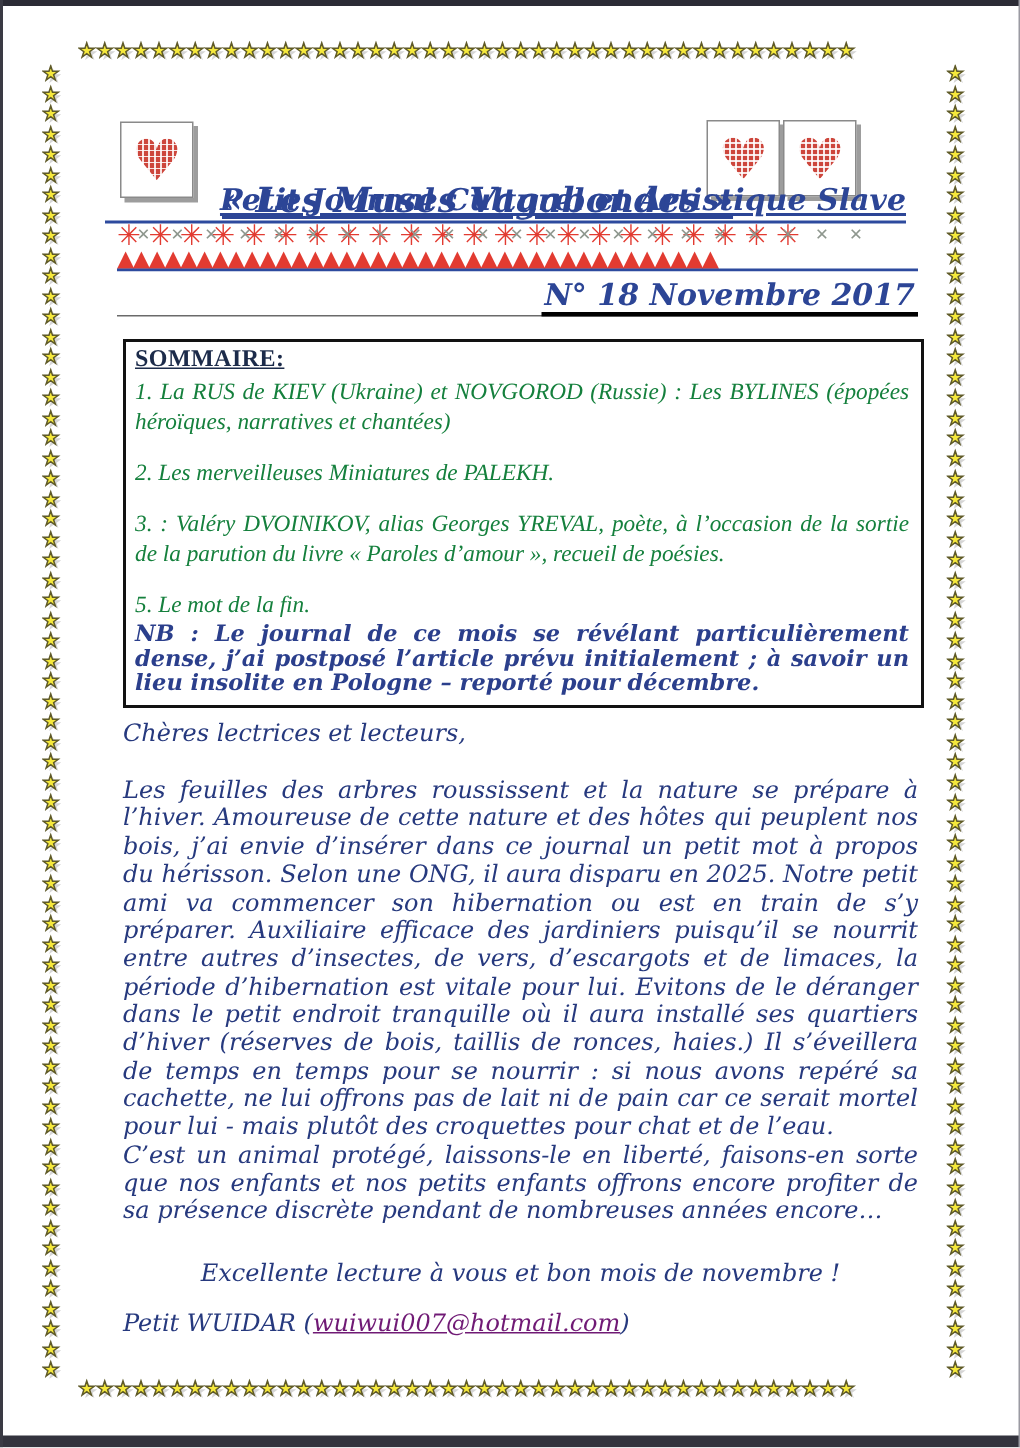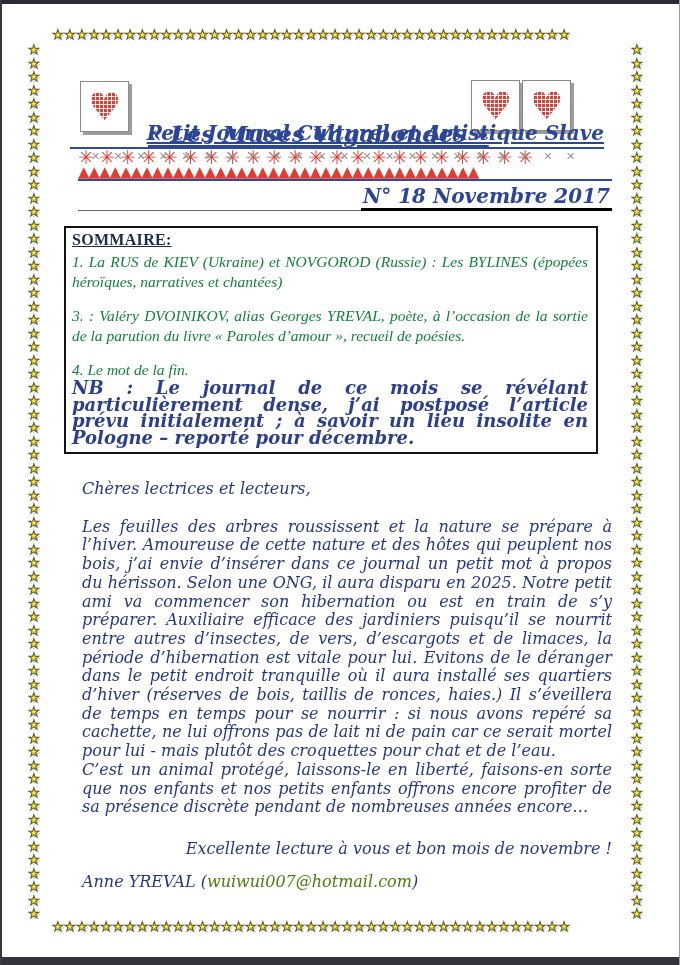--- a/index.html
+++ b/index.html
@@ -68,47 +68,47 @@
     position:absolute; left:78px; top:184px; width:534px; height:26px; text-align:right;
     border-bottom:1px solid #6a6a6a;
   }
   .issue {
     display:inline-block; font-size:20px; font-weight:bold; font-style:italic; color:#2c4596;
     border-bottom:3px solid #000000; padding:0 2px 0 2px; line-height:24px;
   }
 
   
   .sommaire {
-    position:absolute; left:64px; top:226px; width:534px; box-sizing:border-box;
+    position:absolute; left:82px; top:226px; width:534px; box-sizing:border-box;
     border:2px solid #121212; padding:3px 8px 6px 6px; background:#fff;
   }
   .sommaire-heading {
     font-family:"Liberation Serif", serif; font-weight:bold; font-size:16px; color:#1c2b4a;
     text-decoration:underline; margin-bottom:3px; letter-spacing:0.3px;
   }
   .sommaire-item {
     font-style:italic; font-size:15.5px; color:#15803d; line-height:20px;
     margin-bottom:14px; text-align:justify;font-family:Liberation Serif, serif;
   }
   .sommaire-item.last { margin-bottom:0; }
   .sommaire-nb {
-    font-style:italic; font-weight:bold; font-size:18px; color:#2b3f8c; line-height:16.5px;
+    font-style:italic; font-weight:bold; font-size:15px; color:#2b3f8c; line-height:16.5px;
     text-align:justify;
   }
 
   
   .body-text {
     position:absolute; left:82px; top:480px; width:530px;
     font-style:italic; font-size:16px; color:#26397e; line-height:18.7px; text-align:justify;
   }
   .salutation { margin-bottom:19px; text-align:left; }
   .para { margin:0; }
-  .closing { margin-top:23px; text-align:right; }
+  .closing { margin-top:23px; text-align:center; }
   .signature { margin-top:14px; text-align:left; }
-  .email-link { color:#4d7c0f; cursor:pointer; }
+  .email-link { color:#701a75; text-decoration:underline; cursor:pointer; }
 </style>
 </head>
 <body>
 
 <div id="page">
 
   <div class="edge-top"></div>
   <div class="edge-bottom"></div>
   <div class="edge-left"></div>
   <div class="edge-right"></div>
@@ -143,27 +143,28 @@
     <div class="band-underline"></div>
   </div>
 
   <div class="issue-row">
     <span class="issue">N° 18 Novembre 2017</span>
   </div>
 
   <div class="sommaire">
     <div class="sommaire-heading">SOMMAIRE:</div>
     <div class="sommaire-item">1. La RUS de KIEV (Ukraine) et NOVGOROD (Russie) : Les BYLINES (épopées héroïques, narratives et chantées)</div>
+    <div class="sommaire-item">2. Les merveilleuses Miniatures de PALEKH.</div>
     <div class="sommaire-item">3. : Valéry DVOINIKOV, alias Georges YREVAL, poète, à l’occasion de la sortie de la parution du livre « Paroles d’amour », recueil de poésies.</div>
-    <div class="sommaire-item last">4. Le mot de la fin.</div>
+    <div class="sommaire-item last">5. Le mot de la fin.</div>
     <div class="sommaire-nb">NB : Le journal de ce mois se révélant particulièrement dense, j’ai postposé l’article prévu initialement ; à savoir un lieu insolite en Pologne – reporté pour décembre.</div>
   </div>
 
   <div class="body-text">
     <div class="salutation">Chères lectrices et lecteurs,</div>
     <p class="para">Les feuilles des arbres roussissent et la nature se prépare à l’hiver. Amoureuse de cette nature et des hôtes qui peuplent nos bois, j’ai envie d’insérer dans ce journal un petit mot à propos du hérisson. Selon une ONG, il aura disparu en 2025. Notre petit ami va commencer son hibernation ou est en train de s’y préparer. Auxiliaire efficace des jardiniers puisqu’il se nourrit entre autres d’insectes, de vers, d’escargots et de limaces, la période d’hibernation est vitale pour lui. Evitons de le déranger dans le petit endroit tranquille où il aura installé ses quartiers d’hiver (réserves de bois, taillis de ronces, haies.) Il s’éveillera de temps en temps pour se nourrir : si nous avons repéré sa cachette, ne lui offrons pas de lait ni de pain car ce serait mortel pour lui - mais plutôt des croquettes pour chat et de l’eau.</p>
     <p class="para">C’est un animal protégé, laissons-le en liberté, faisons-en sorte que nos enfants et nos petits enfants offrons encore profiter de sa présence discrète pendant de nombreuses années encore…</p>
     <div class="closing">Excellente lecture à vous et bon mois de novembre !</div>
     <div class="signature">
-      <span>Anne YREVAL (</span><span class="email-link">wuiwui007@hotmail.com</span><span>)</span>
+      <span>Petit WUIDAR (</span><span class="email-link">wuiwui007@hotmail.com</span><span>)</span>
     </div>
   </div>
 </div>
 
 </body></html>

